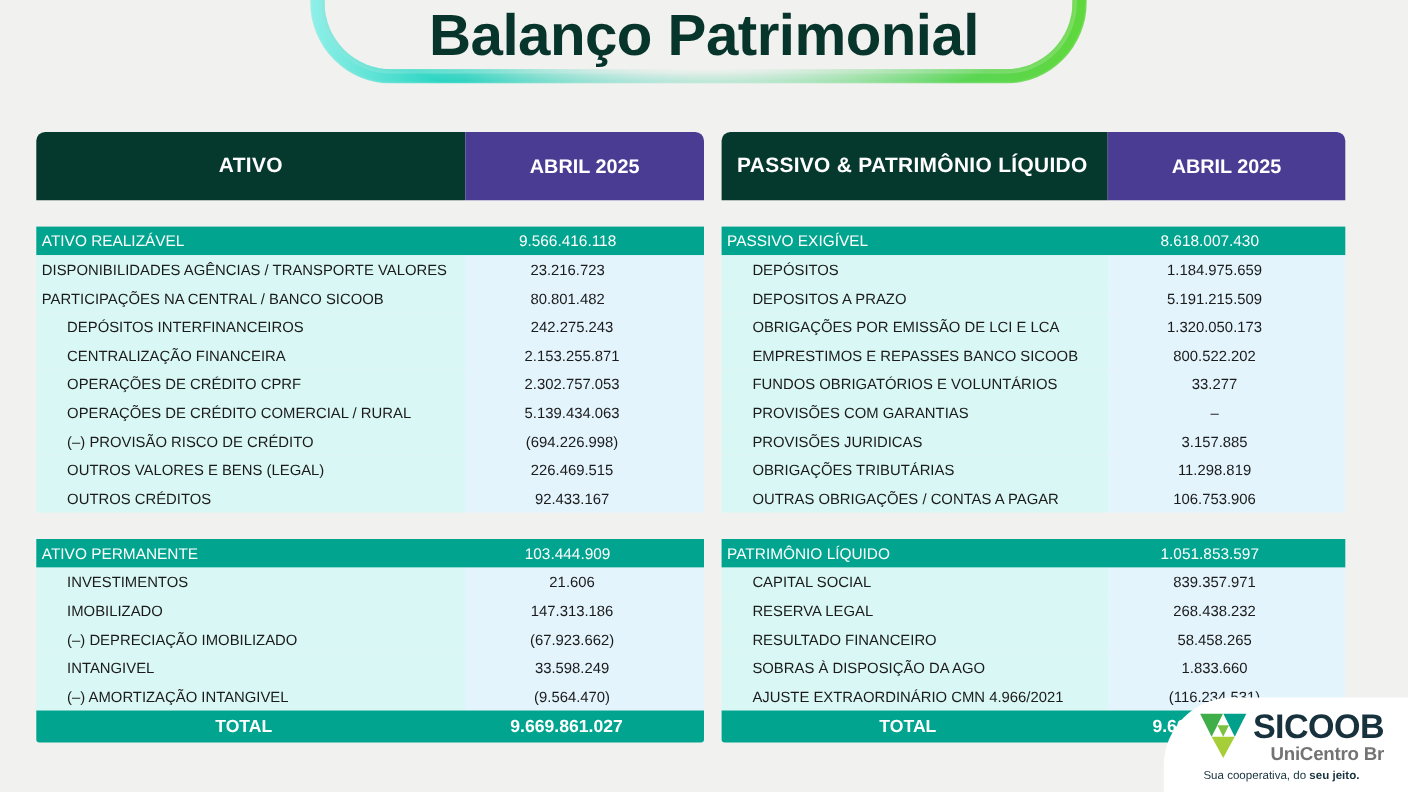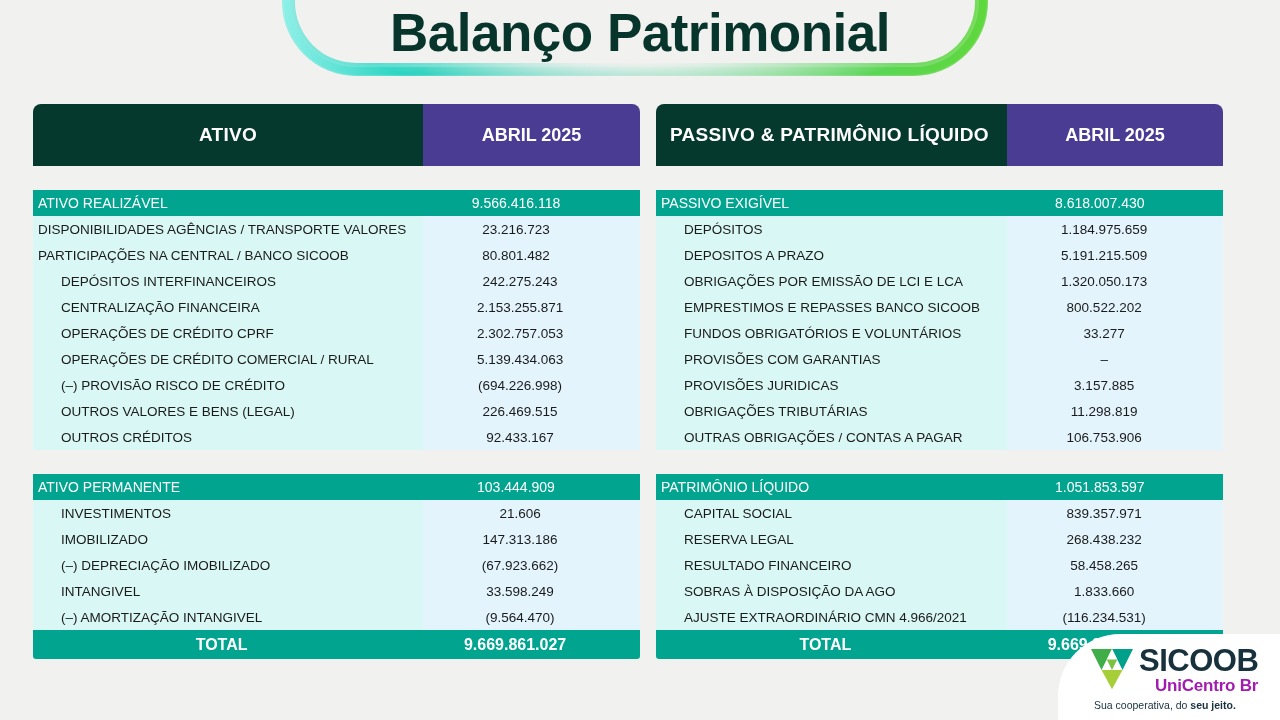--- a/index.html
+++ b/index.html
@@ -79,21 +79,21 @@
     font-weight: bold;
     color: #07352c;
     letter-spacing: -0.5px;
     line-height: 62px;
     white-space: nowrap;
   }
 
   
   .sheet {
     position: absolute;
-    top: 104px;
+    top: 120px;
   }
   #table-ativo   { left: 33px;  width: 607px; }
   #table-passivo { left: 656px; width: 567px; }
 
   .hdr {
     display: flex;
     height: 62px;
   }
   .hdr-title {
     background: #06392e;
@@ -196,21 +196,21 @@
   .logo-word {
     font-size: 31px;
     font-weight: bold;
     color: #17313d;
     letter-spacing: -0.5px;
     line-height: 30px;
   }
   .logo-sub {
     font-size: 17px;
     font-weight: bold;
-    color: #a21caf;
+    color: #737373;
     line-height: 19px;
     letter-spacing: -0.2px;
     text-align: right;
   }
   .logo-tagline {
     position: absolute;
     left: 36px;
     bottom: 9px;
     font-size: 10.5px;
     color: #17313d;

